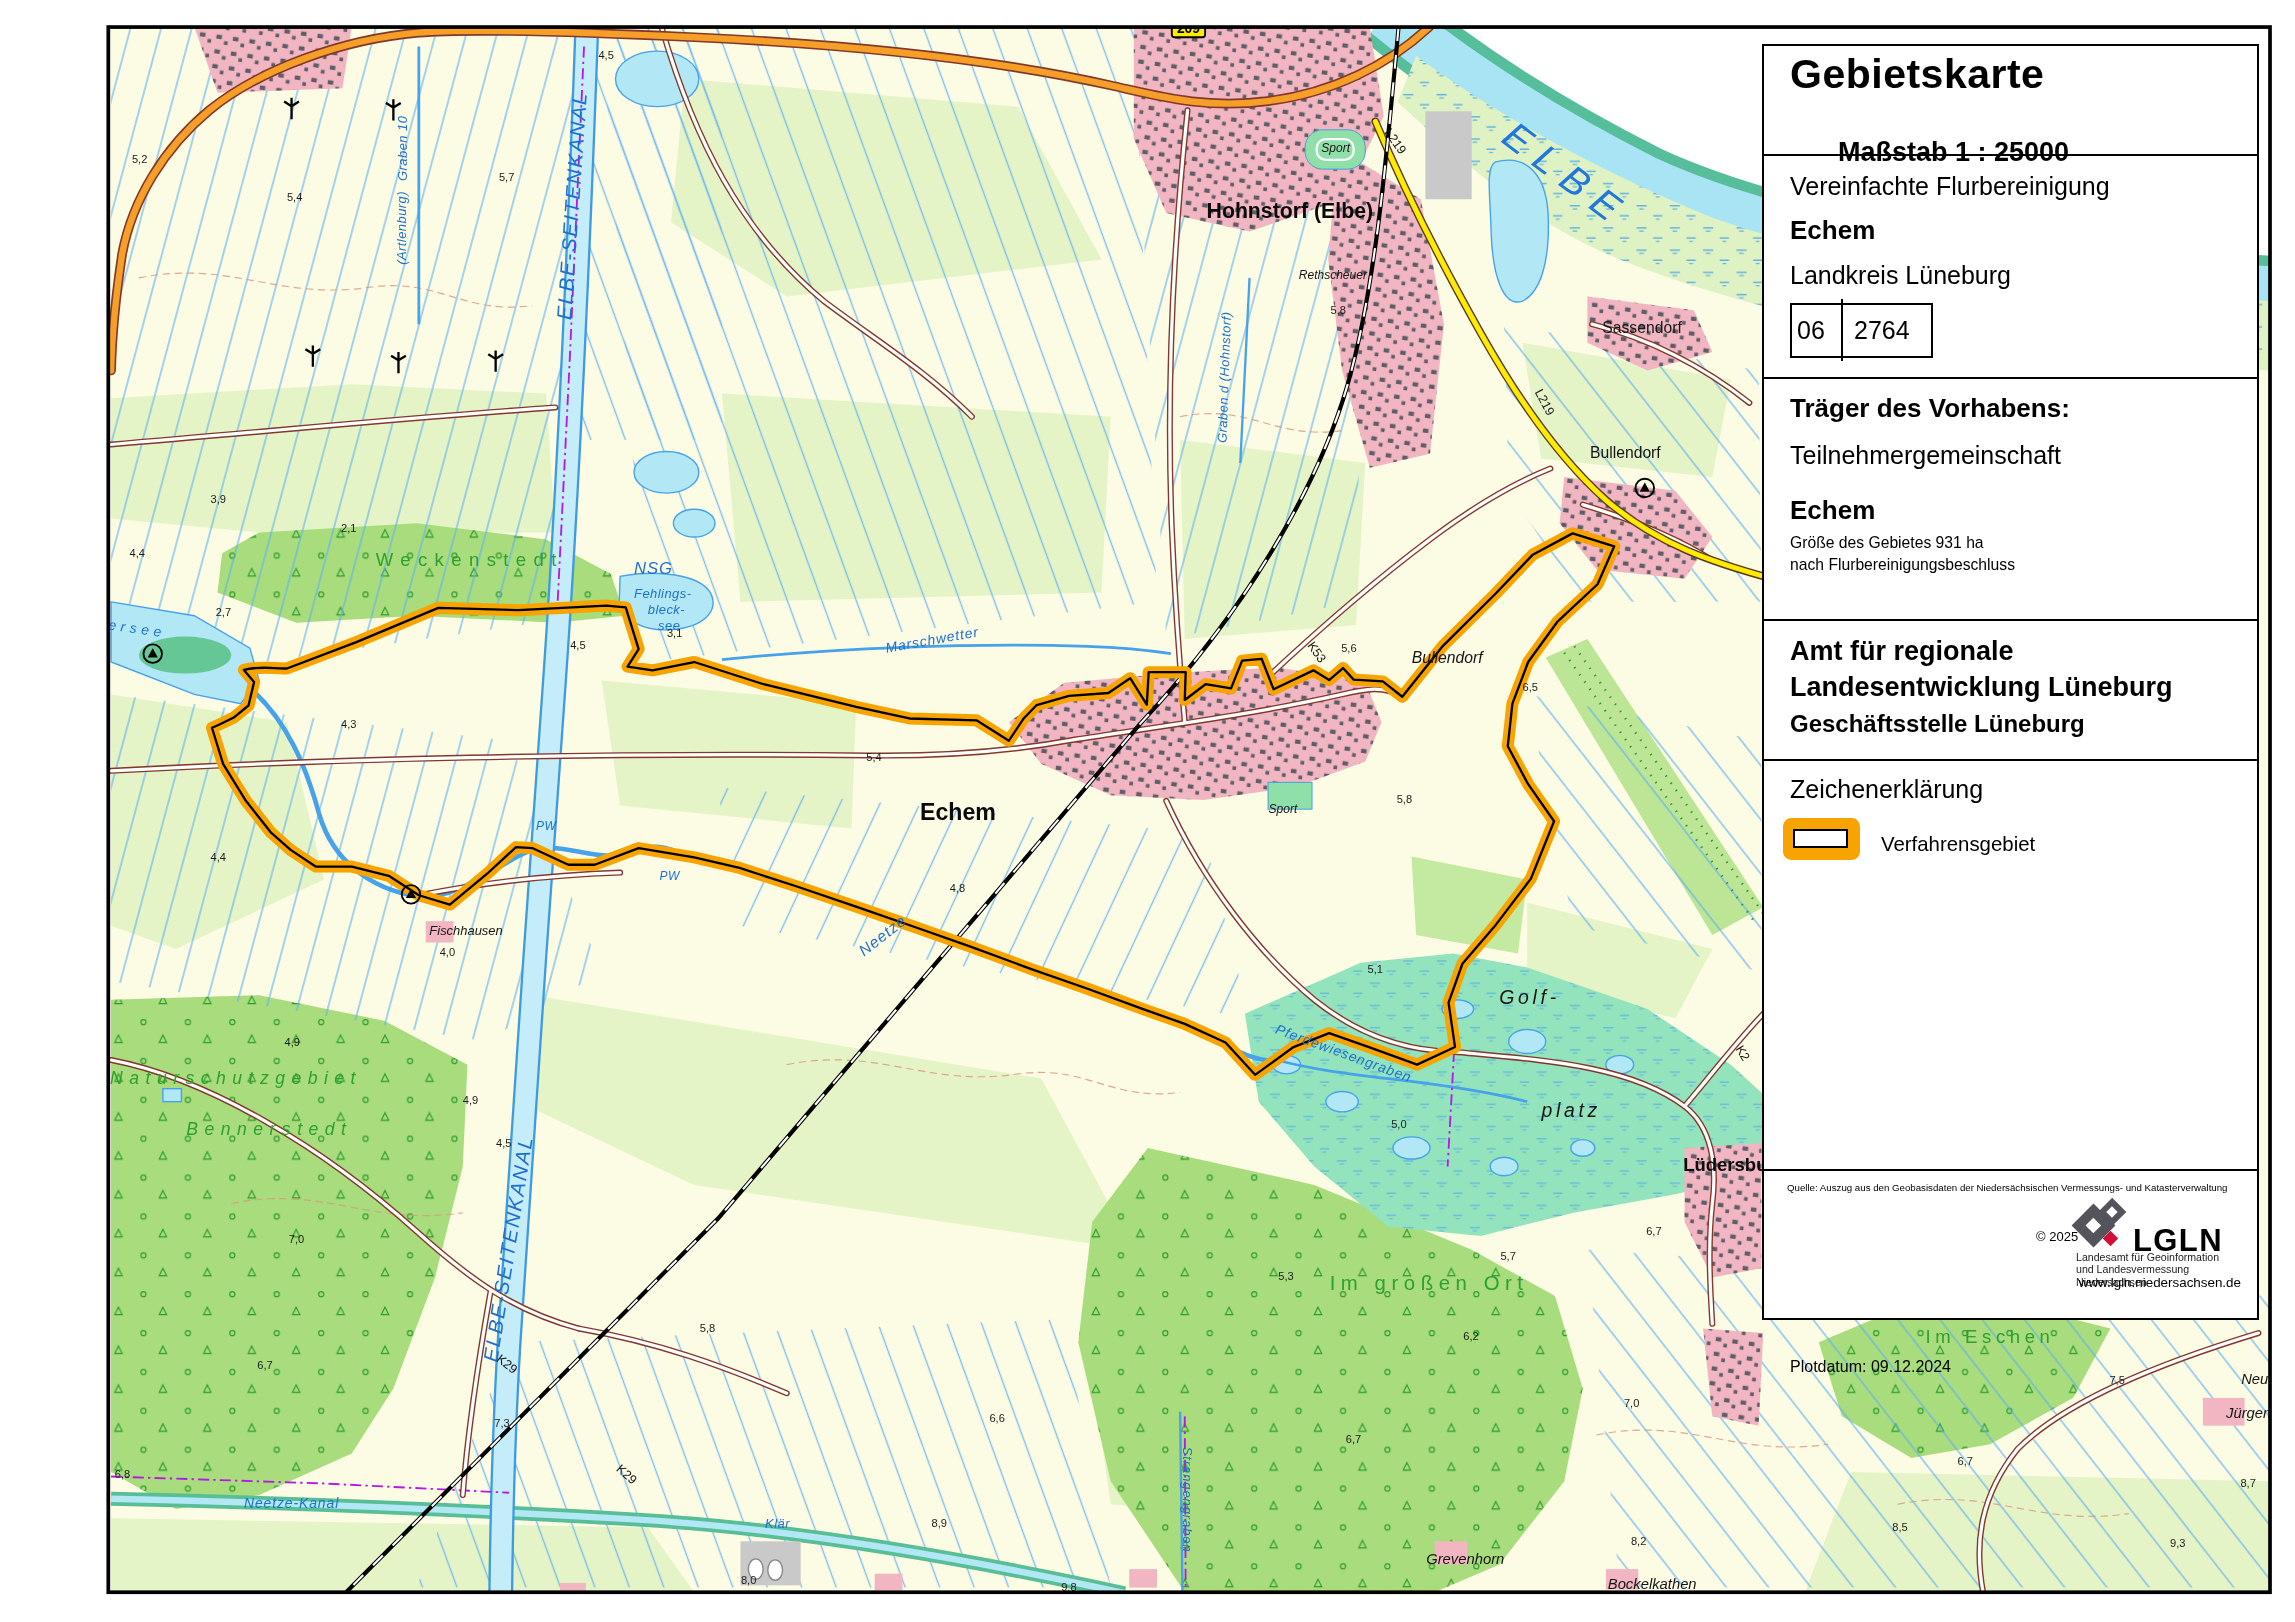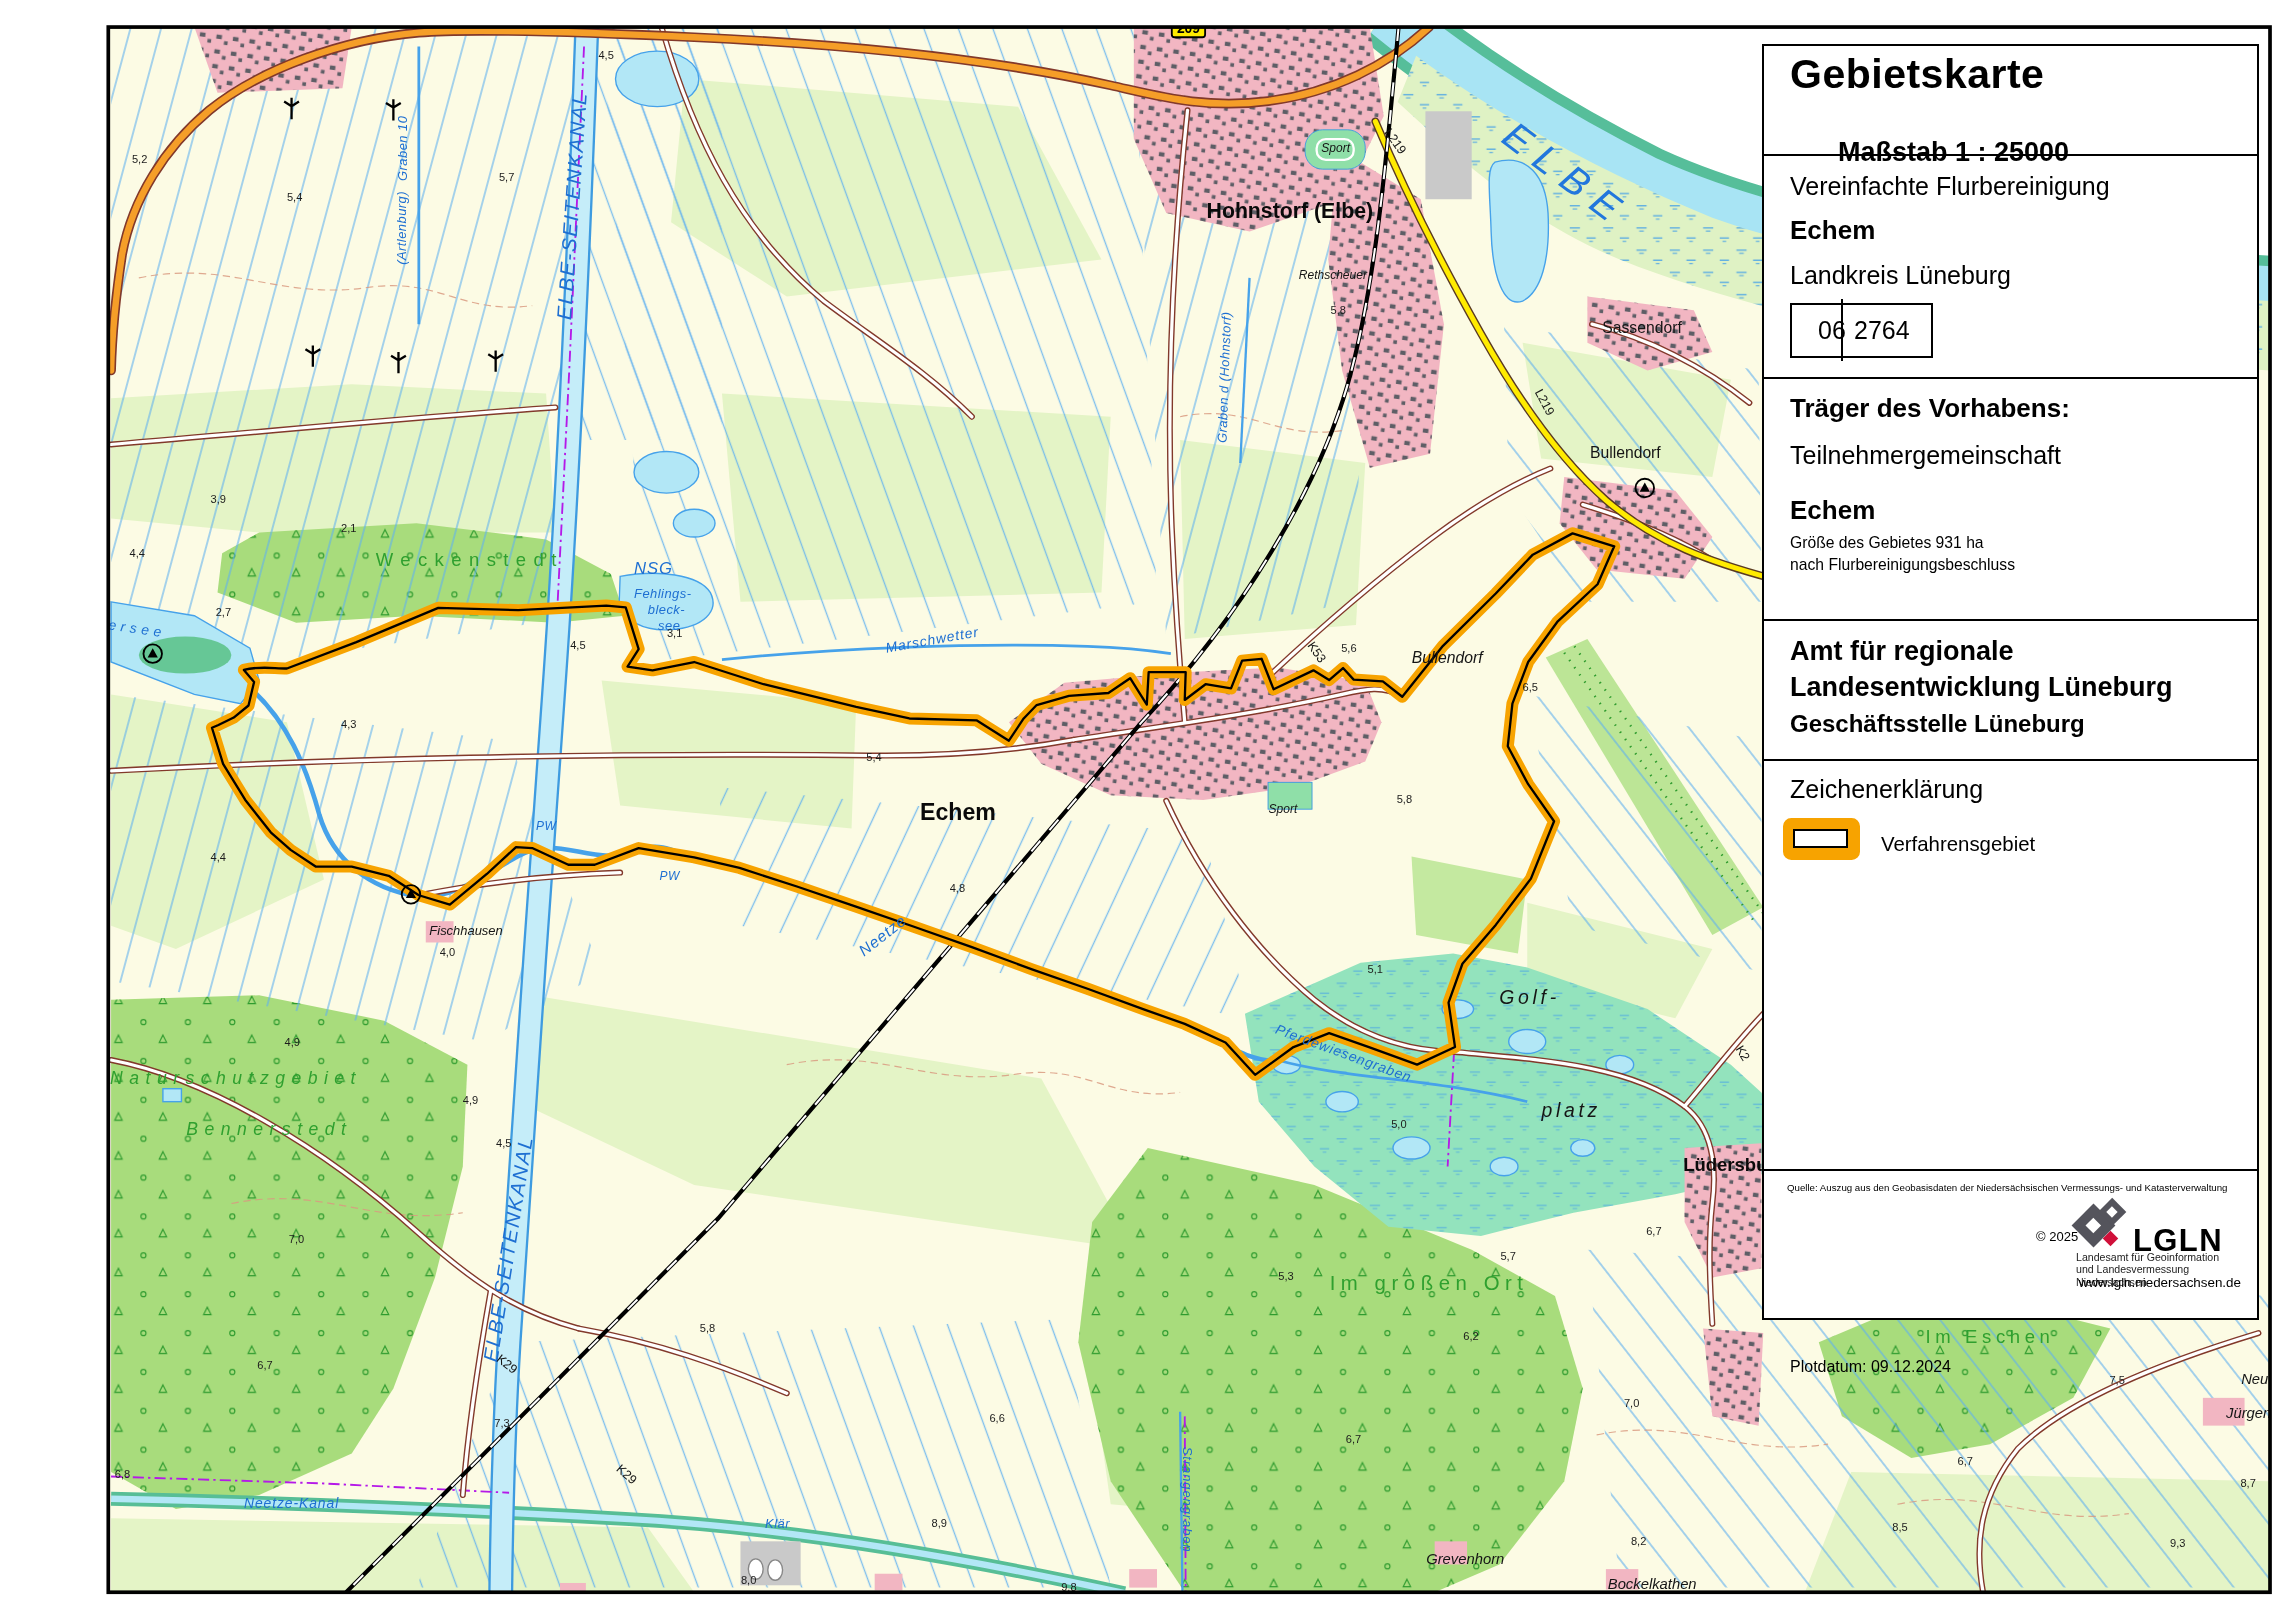--- a/index.html
+++ b/index.html
@@ -32,21 +32,21 @@
   .t-title{font-size:41px;font-weight:bold;letter-spacing:0.5px;}
   .t-scale{font-size:27px;font-weight:bold;margin-left:48px;}
   .t-line{font-size:25px;}
   .t-bold{font-size:26px;font-weight:bold;}
   .t-small{font-size:15.7px;}
   .t-amt{font-size:27px;font-weight:bold;}
   .t-amt3{font-size:24px;font-weight:bold;}
   .codebox{position:absolute;left:26px;width:139px;height:51px;border:2.3px solid #000;}
   .codebox .vline{position:absolute;left:49px;top:-5.6px;width:2.3px;height:62px;background:#000;}
   .codebox .c1,.codebox .c2{position:absolute;top:11px;font-size:25px;}
-  .codebox .c1{left:26px;}
+  .codebox .c1{left:5px;}
   .codebox .c2{left:62px;}
   .legend-swatch{position:absolute;left:18.5px;top:772px;width:56px;height:20.4px;
       border:8.3px solid #F7A300;border-radius:8.3px;background:#F7A300;padding:2.8px;}
   .legend-swatch-inner{width:51px;height:15px;background:#fff;border:2.8px solid #000;}
   .legend-label{position:absolute;left:117px;top:787px;font-size:20.4px;}
   .lgln{position:absolute;left:312px;top:1154px;width:176px;height:56px;}
   .dm{position:absolute;transform:rotate(45deg);}
   .d1{left:1.9px;top:10.2px;width:31px;height:31px;background:#54545C;}
   .d2{left:26px;top:1.9px;width:20.4px;height:20.4px;background:#54545C;}
   .h1{left:12px;top:20.4px;width:10.6px;height:10.6px;background:#fff;}

